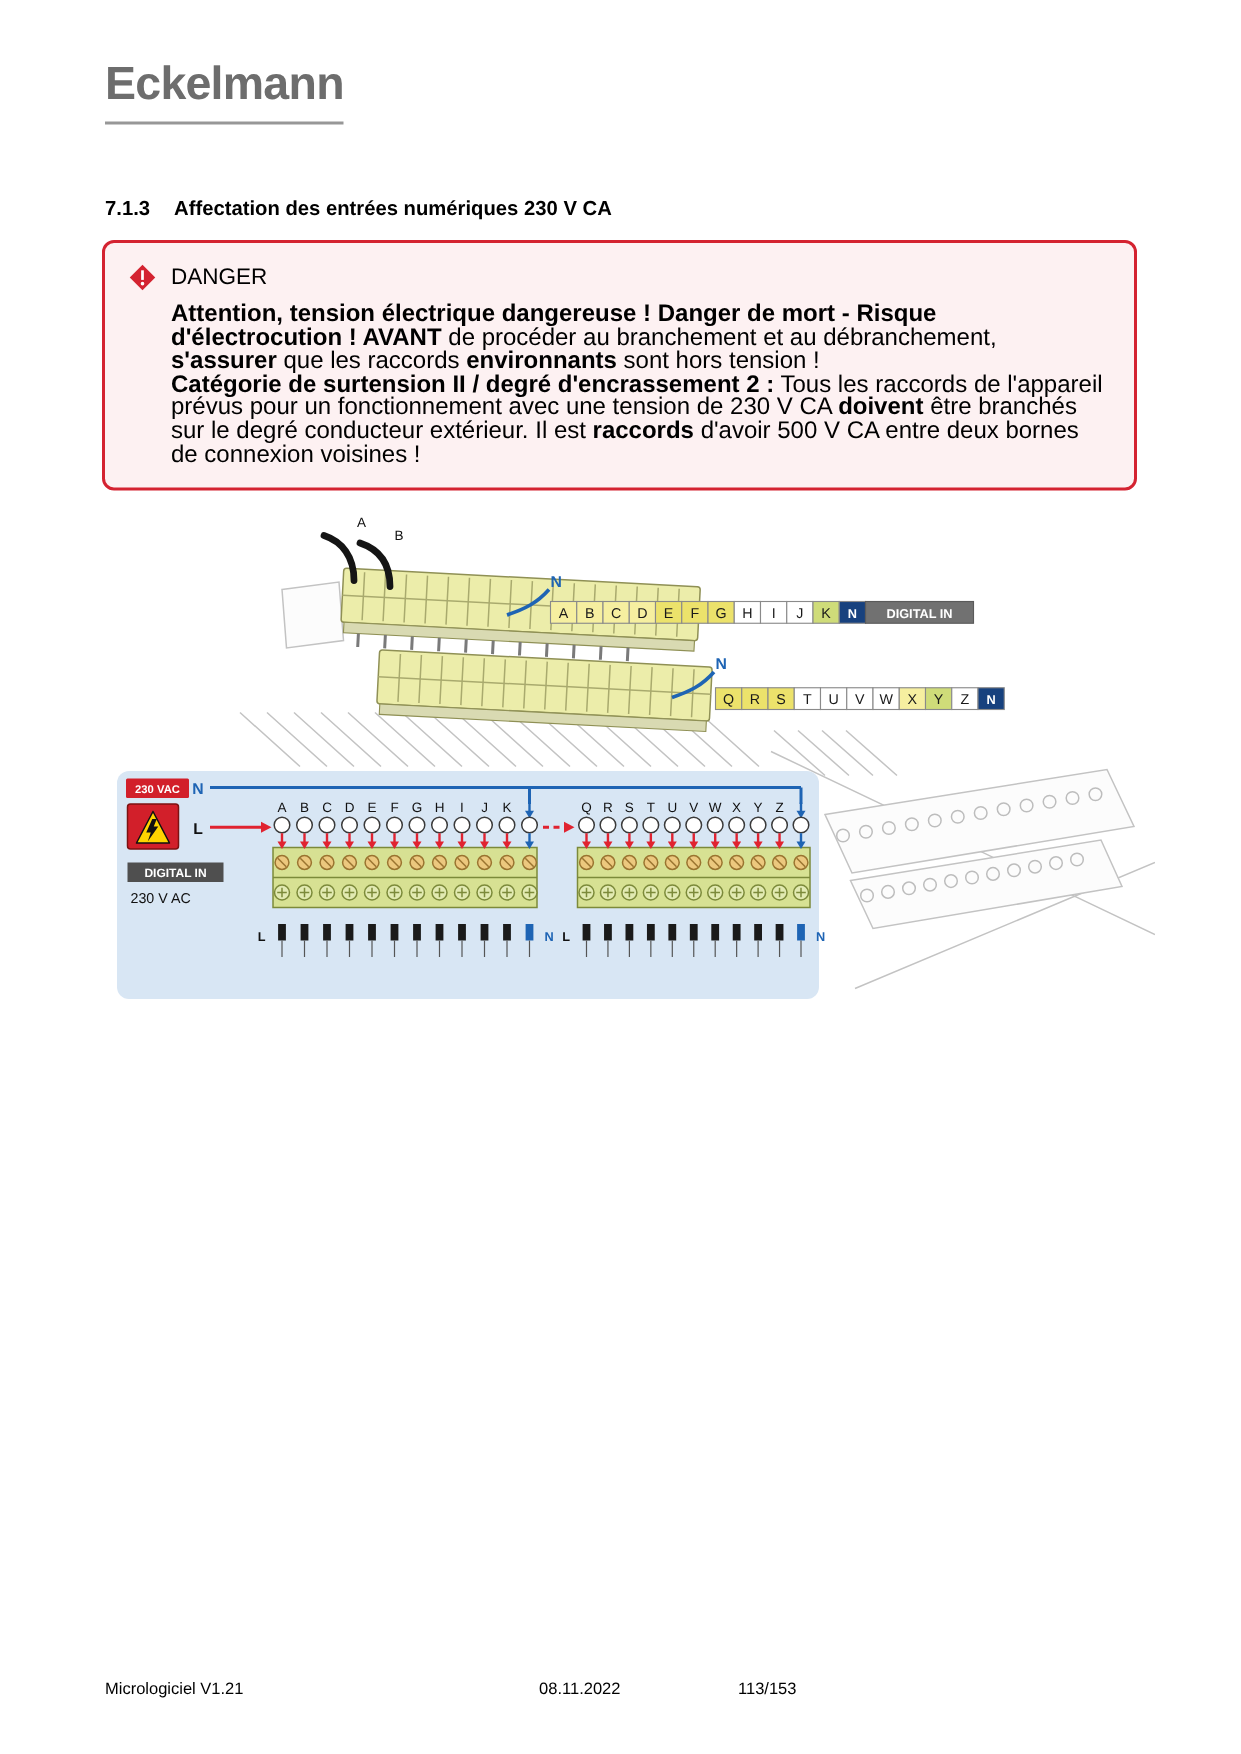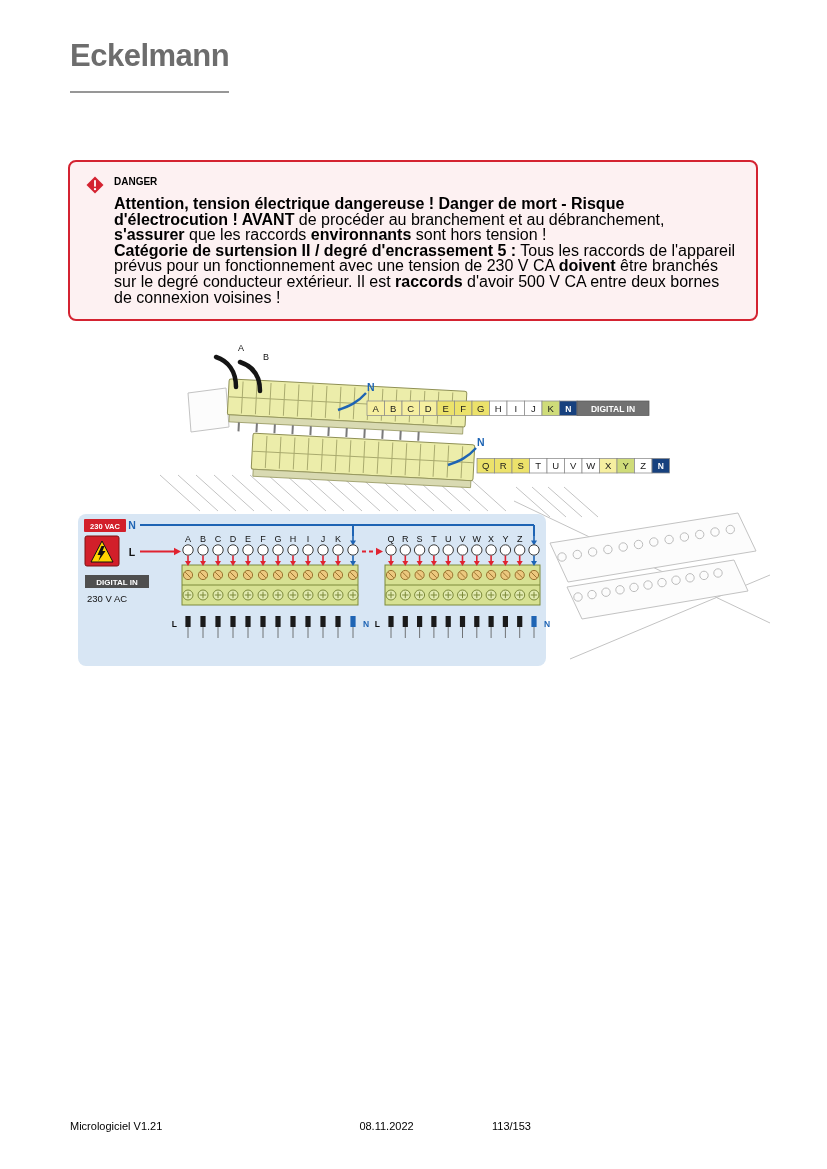--- a/index.html
+++ b/index.html
@@ -1,24 +1,24 @@
 <!DOCTYPE html>
 <html><head>
 <meta charset="utf-8">
 <style>
   body{margin:0;background:#fff}
   .page{position:relative;width:827px;height:1169px;background:#fff;color:#000;
         font-family:"Liberation Sans",sans-serif;overflow:hidden}
   .logo{position:absolute;left:70px;top:40px;font-size:31px;font-weight:bold;color:#6d6d6d;
-        line-height:1;padding-bottom:20px;border-bottom:2px solid #979797;letter-spacing:-0.5px}
+        line-height:1;padding-bottom:10px;border-bottom:2px solid #979797;letter-spacing:-0.5px}
   .heading{position:absolute;left:70px;top:131px;display:flex;gap:16px;font-size:13.5px;font-weight:bold}
   .danger{position:absolute;left:68px;top:160px;width:690px;box-sizing:border-box;
           background:#fdf1f2;border:2px solid #d42331;border-radius:8px;padding:13px 20px 14px 44px}
   .danger-icon{position:absolute;left:16px;top:14px;width:18px;height:18px}
-  .danger-title{font-size:10px;font-weight:bold;margin:1px 0 9px 0}
+  .danger-title{font-size:15px;font-weight:normal;margin:1px 0 9px 0}
   .danger p{margin:0;font-size:16px;line-height:15.6px}
   .diagram{position:absolute;left:70px;top:335px}
   .footer{position:absolute;left:70px;top:1120px;width:633px;display:flex;font-size:11px}
   .footer .fl{flex:1;text-align:left}.footer .fc{flex:1;text-align:center}.footer .fr{flex:1;}
 
   svg text{font-family:"Liberation Sans",sans-serif}
   .ct{font-size:9.5px;fill:#1a1a1a;text-anchor:middle}
   .ctw{font-size:8.5px;font-weight:bold;fill:#fff;text-anchor:middle}
   .pl{font-size:9px;fill:#111;text-anchor:middle}
   .nlab{font-size:10.5px;font-weight:bold;fill:#1e64b4}
@@ -29,30 +29,34 @@
   .cell{stroke:#8a8a8a;stroke-width:.75}
   .cy{fill:#ece26b}.cl{fill:#f6efa0}.cw{fill:#fff}.cg{fill:#cfdc79}.cn{fill:#17417e}
 </style>
 </head>
 <body>
 
 <div class="page">
 
   <div class="logo">Eckelmann</div>
 
+  <div class="heading">
+    <span>7.1.3</span>
+    <span>Affectation des entrées numériques 230 V CA</span>
+  </div>
 
   <div class="danger">
     <svg class="danger-icon" viewBox="0 0 18 18">
       <polygon points="9,0.5 17.5,9 9,17.5 0.5,9" fill="#d42331"></polygon>
       <rect x="8.1" y="4.2" width="1.8" height="6.4" fill="#fff"></rect>
       <circle cx="9" cy="13.1" r="1.2" fill="#fff"></circle>
     </svg>
     <div class="danger-title">DANGER</div>
     <p><b>Attention, tension électrique dangereuse ! Danger de mort - Risque d'électrocution ! AVANT</b><span> de procéder au branchement et au débranchement, </span><b>s'assurer</b><span> que les raccords </span><b>environnants</b><span> sont hors tension !</span></p>
-    <p><b>Catégorie de surtension II / degré d'encrassement 5 :</b><span> Tous les raccords de l'appareil prévus pour un fonctionnement avec une tension de 230 V CA </span><b>doivent</b><span> être branchés sur le degré conducteur extérieur. Il est </span><b>raccords</b><span> d'avoir 500 V CA entre deux bornes de connexion voisines !</span></p>
+    <p><b>Catégorie de surtension II / degré d'encrassement 2 :</b><span> Tous les raccords de l'appareil prévus pour un fonctionnement avec une tension de 230 V CA </span><b>doivent</b><span> être branchés sur le degré conducteur extérieur. Il est </span><b>raccords</b><span> d'avoir 500 V CA entre deux bornes de connexion voisines !</span></p>
   </div>
 
   <div class="diagram">
   <svg width="700" height="340" viewBox="0 0 700 340">
     <defs>
       <circle id="entry" r="5.2" fill="#ffffff" stroke="#3a3a3a" stroke-width="1"></circle>
       <g id="arr-r">
             <line x1="0" y1="0" x2="0" y2="6.5" stroke="#e02330" stroke-width="1.6"></line>
             <path d="M-3,5.5 L3,5.5 L0,10.5 Z" fill="#e02330"></path>
           </g>

